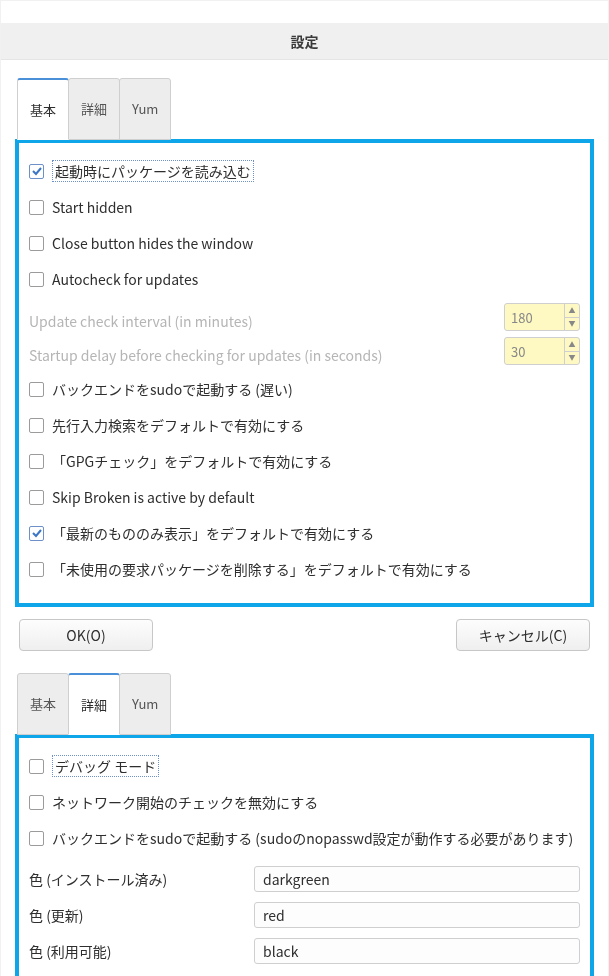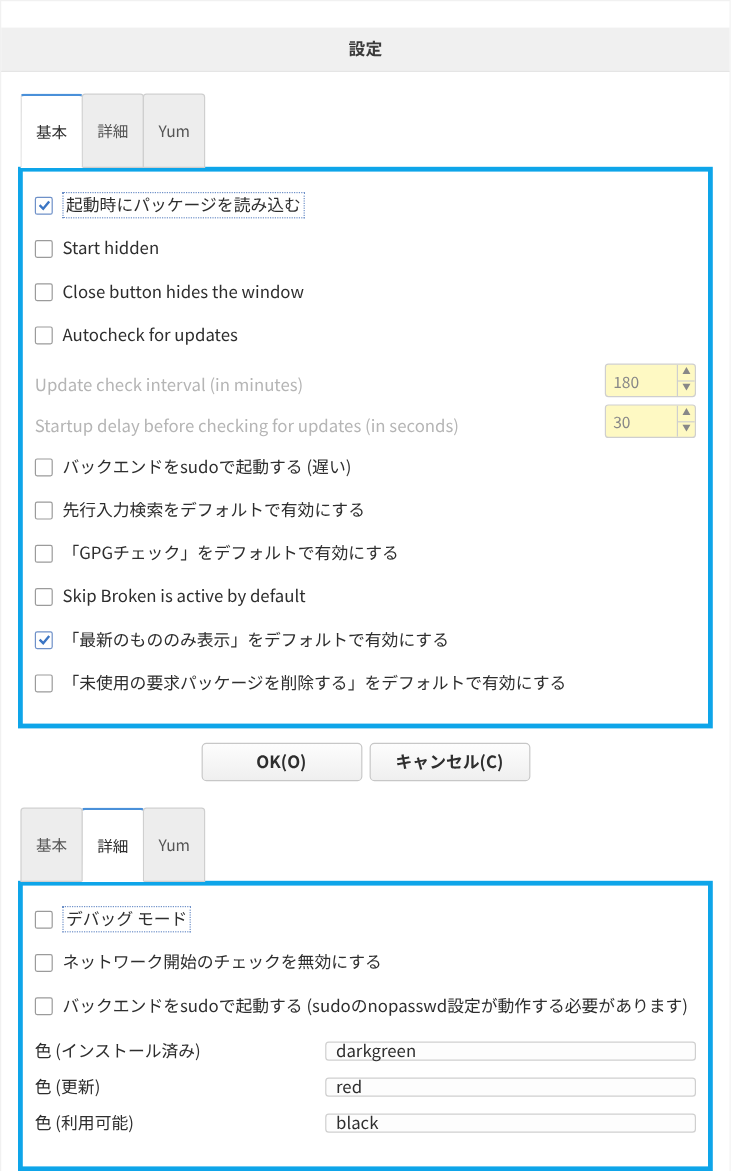--- a/index.html
+++ b/index.html
@@ -145,53 +145,52 @@
     align-items: center;
     justify-content: center;
     font-size: 7px;
     color: #888;
     line-height: 1;
   }
   .sb-btn:first-child { border-bottom: 1px solid #cfcfcf; }
 
   .button-row {
     display: flex;
-    justify-content: center;
+    justify-content: space-between;
     gap: 6px;
     padding: 12px 4px 4px 4px;
-    font-weight: bold;
   }
   .btn {
     min-width: 104px;
     height: 30px;
     border: 1px solid #c7c7c7;
     background: linear-gradient(#fdfdfd, #efefef);
     border-radius: 4px;
     font-size: 14px;
     color: #2e2e2e;
     display: flex;
     align-items: center;
     justify-content: center;
     padding: 0 14px;
   }
 
   .field-row {
     display: flex;
     align-items: center;
-    gap: 26px;
+    gap: 9px;
     margin: 10px 0;
   }
   .field-label {
     flex: 0 0 216px;
     font-size: 14px;
     color: #2e2e2e;
   }
   .text-input {
     flex: 1;
-    height: 16px;
+    height: 26px;
     border: 1px solid #cfcfcf;
     border-radius: 3px;
     background: #fdfdfd;
     padding: 0 8px;
     font-size: 14px;
     color: #2e2e2e;
     box-sizing: border-box;
     display: flex;
     align-items: center;
   }

